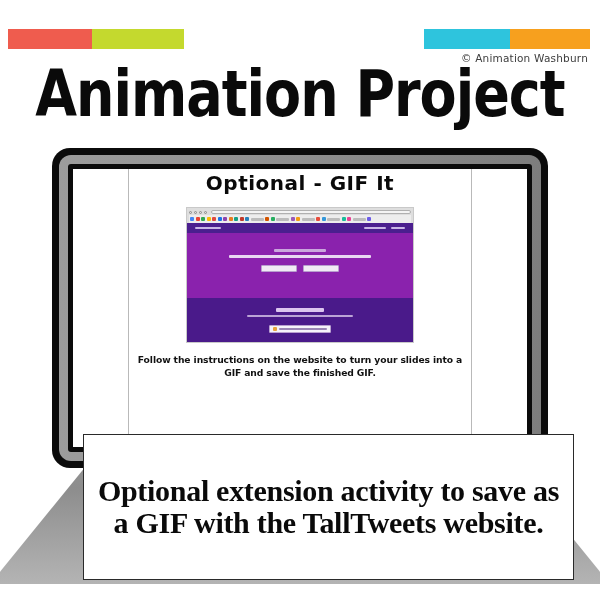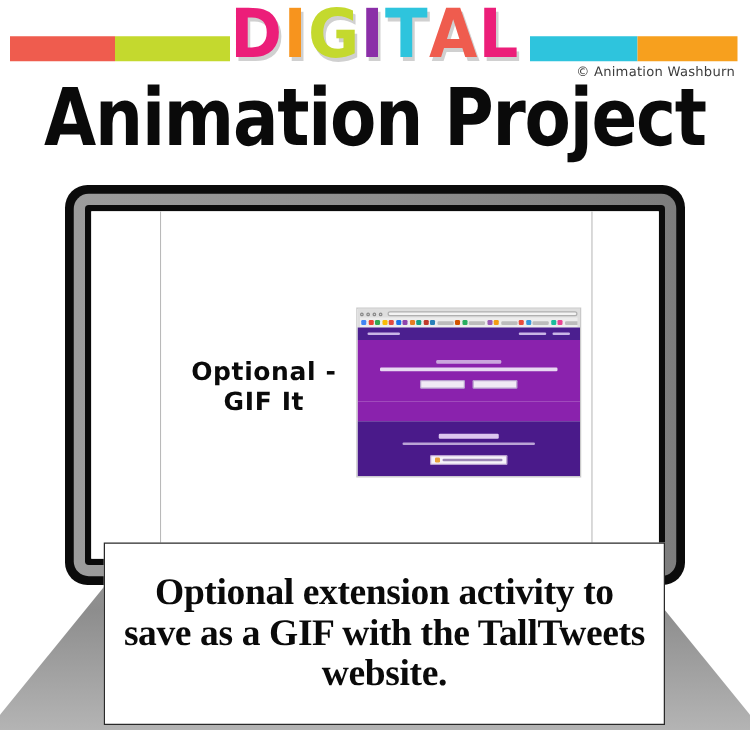--- a/index.html
+++ b/index.html
@@ -97,21 +97,21 @@
     display: flex;
   }
   .screen-gutter { width: 56px; height: 100%; background: #fff; flex: 0 0 56px; }
   .screen-gutter.left  { border-right: 1px solid #b9b9b9; }
   .screen-gutter.right { border-left: 1px solid #b9b9b9; }
 
   
   #slide {
     position: relative; flex: 1 1 auto; height: 100%;
     background: #fff; padding: 0 8px 0;
-    display: flex; flex-direction: row; align-items: center;
+    display: flex; flex-direction: column; align-items: center;
   }
   #slide-title {
     font-family: "DejaVu Sans", sans-serif;
     font-weight: bold; font-size: 20px; color: #0a0a0a;
     letter-spacing: .5px; margin-top: 2px; text-align: center;
   }
 
   
   #browser {
     width: 228px; margin-top: 12px;
@@ -170,21 +170,21 @@
     line-height: 1.45; letter-spacing: -.1px;
   }
   #slide-copyright {
     position: absolute; left: 10px; bottom: 5px;
     font-family: "DejaVu Sans", sans-serif;
     font-size: 4.6px; color: #6a6a6a; letter-spacing: .1px;
   }
 
   
   #caption {
-    position: absolute; left: 83px; top: 434px; width: 449px; height: 146px;
+    position: absolute; left: 83px; top: 434px; width: 491px; height: 146px;
     background: #ffffff; border: 1px solid #2a2a2a;
     display: flex; align-items: center; justify-content: center;
     text-align: center; padding: 4px 12px;
   }
   #caption-text {
     font-family: "Liberation Serif", serif;
     font-weight: bold; font-size: 30px; color: #0a0a0a;
     line-height: 1.08; letter-spacing: -.3px;
   }
 </style>
@@ -198,21 +198,20 @@
     <div class="bar" id="bar-left">
       <div class="seg" style="background: rgb(239, 92, 78);"></div>
       <div class="seg" style="background: rgb(196, 217, 46);"></div>
     </div>
 
     <div class="bar" id="bar-right">
       <div class="seg" style="background: rgb(46, 196, 221);"></div>
       <div class="seg" style="background: rgb(247, 160, 30);"></div>
     </div>
 
-    <div id="digital"><span style="color: rgb(236, 30, 121);">D</span><span style="color: rgb(247, 148, 30);">I</span><span style="color: rgb(196, 217, 46);">G</span><span style="color: rgb(139, 47, 168);">I</span><span style="color: rgb(46, 196, 221);">T</span><span style="color: rgb(239, 92, 78);">A</span><span style="color: rgb(236, 30, 121);">L</span></div>
 
     <div id="copyright-top">© Animation Washburn</div>
 
     <div id="main-title">Animation Project</div>
   </div>
 
   <div id="laptop">
 
     <div id="laptop-base"></div>
     <div id="keyboard">
@@ -294,20 +293,21 @@
                 <div id="site-section">
                   <span class="sec-h"></span>
                   <span class="sec-p"></span>
                   <span class="sec-btn">
                     <span class="g"></span>
                     <span class="t"></span>
                   </span>
                 </div>
               </div>
 
+              <div id="slide-instructions">Follow the instructions on the website to turn your slides into a GIF and save the finished GIF.</div>
 
               <div id="slide-copyright">©Brittany Washburn 202</div>
             </div>
 
             <div class="screen-gutter right"></div>
           </div>
         </div>
       </div>
     </div>
   </div>

